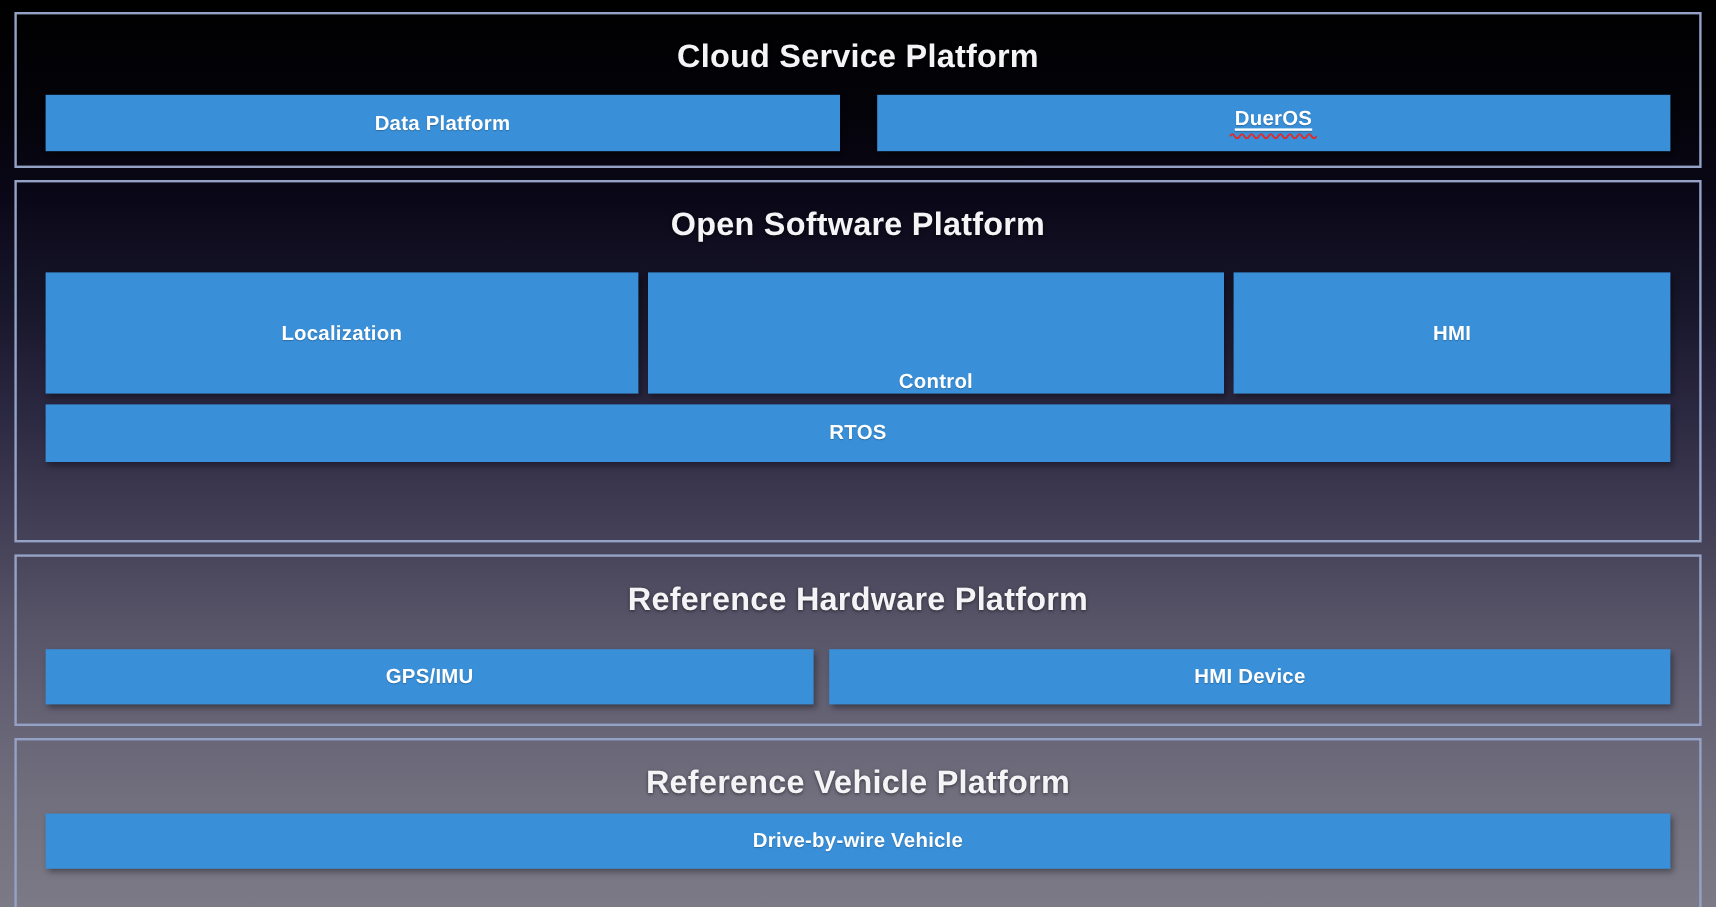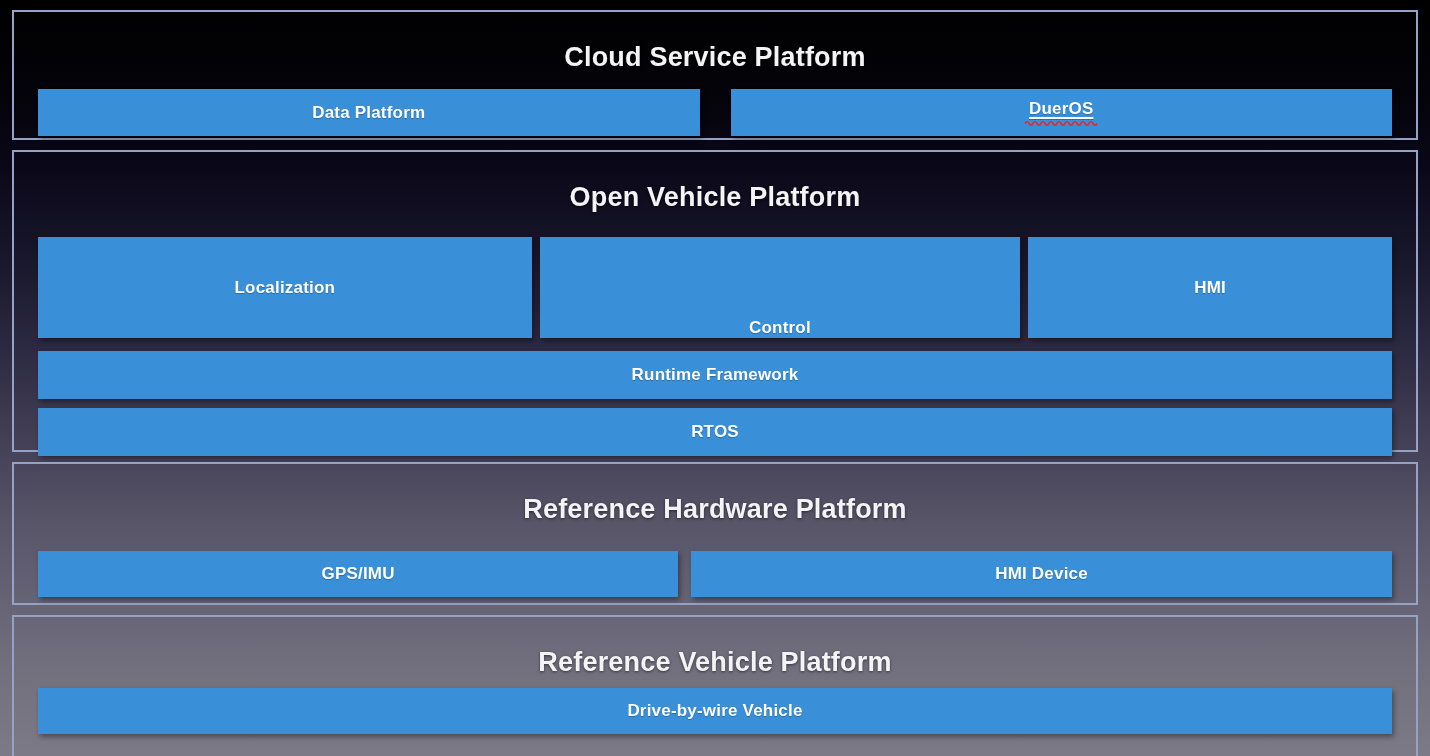--- a/index.html
+++ b/index.html
@@ -28,21 +28,21 @@
     border: 2px solid var(--section-border, #94a2c6);
     padding: 0 24px;
     margin-bottom: 10px;
   }
   .section-title {
     text-align: center;
     color: var(--title-color, #f4f4f6);
     font-weight: bold;
     font-size: 27px;
     line-height: 30px;
-    margin-top: 30px;
+    margin-top: 20px;
     letter-spacing: 0.2px;
     text-shadow: 0 1px 3px rgba(0,0,0,0.55);
   }
   .box {
     box-sizing: border-box;
     background: var(--box-blue, #3990d9);
     color: var(--label-color, #ffffff);
     font-weight: bold;
     font-size: 17px;
     display: flex;
@@ -102,34 +102,31 @@
       <div class="box">
         <span class="underlined">DuerOS</span>
         <svg class="squiggle" width="74" height="6" viewBox="0 0 74 6">
           <path d="M1 3.5 q2 -3.5 4 0 q2 3.5 4 0 q2 -3.5 4 0 q2 3.5 4 0 q2 -3.5 4 0 q2 3.5 4 0 q2 -3.5 4 0 q2 3.5 4 0 q2 -3.5 4 0 q2 3.5 4 0 q2 -3.5 4 0 q2 3.5 4 0 q2 -3.5 4 0 q2 3.5 4 0 q2 -3.5 4 0 q2 3.5 4 0 q2 -3.5 4 0 q2 3.5 4 0" fill="none" stroke="#e02b2b" stroke-width="1.6"></path>
         </svg>
       </div>
     </div>
   </div>
 
   <div class="section sec-software">
-    <div class="section-title">Open Vehicle Platform</div>
+    <div class="section-title">Open Software Platform</div>
     <div class="row modules">
       <div class="box mod-localization">
         <span>Localization</span>
       </div>
       <div class="box mod-control">
         <span>Control</span>
       </div>
       <div class="box mod-hmi">
         <span>HMI</span>
       </div>
-    </div>
-    <div class="box bar-runtime">
-      <span>Runtime Framework</span>
     </div>
     <div class="box bar-rtos">
       <span>RTOS</span>
     </div>
   </div>
 
   <div class="section sec-hardware">
     <div class="section-title">Reference Hardware Platform</div>
     <div class="row">
       <div class="box hw-gps">

